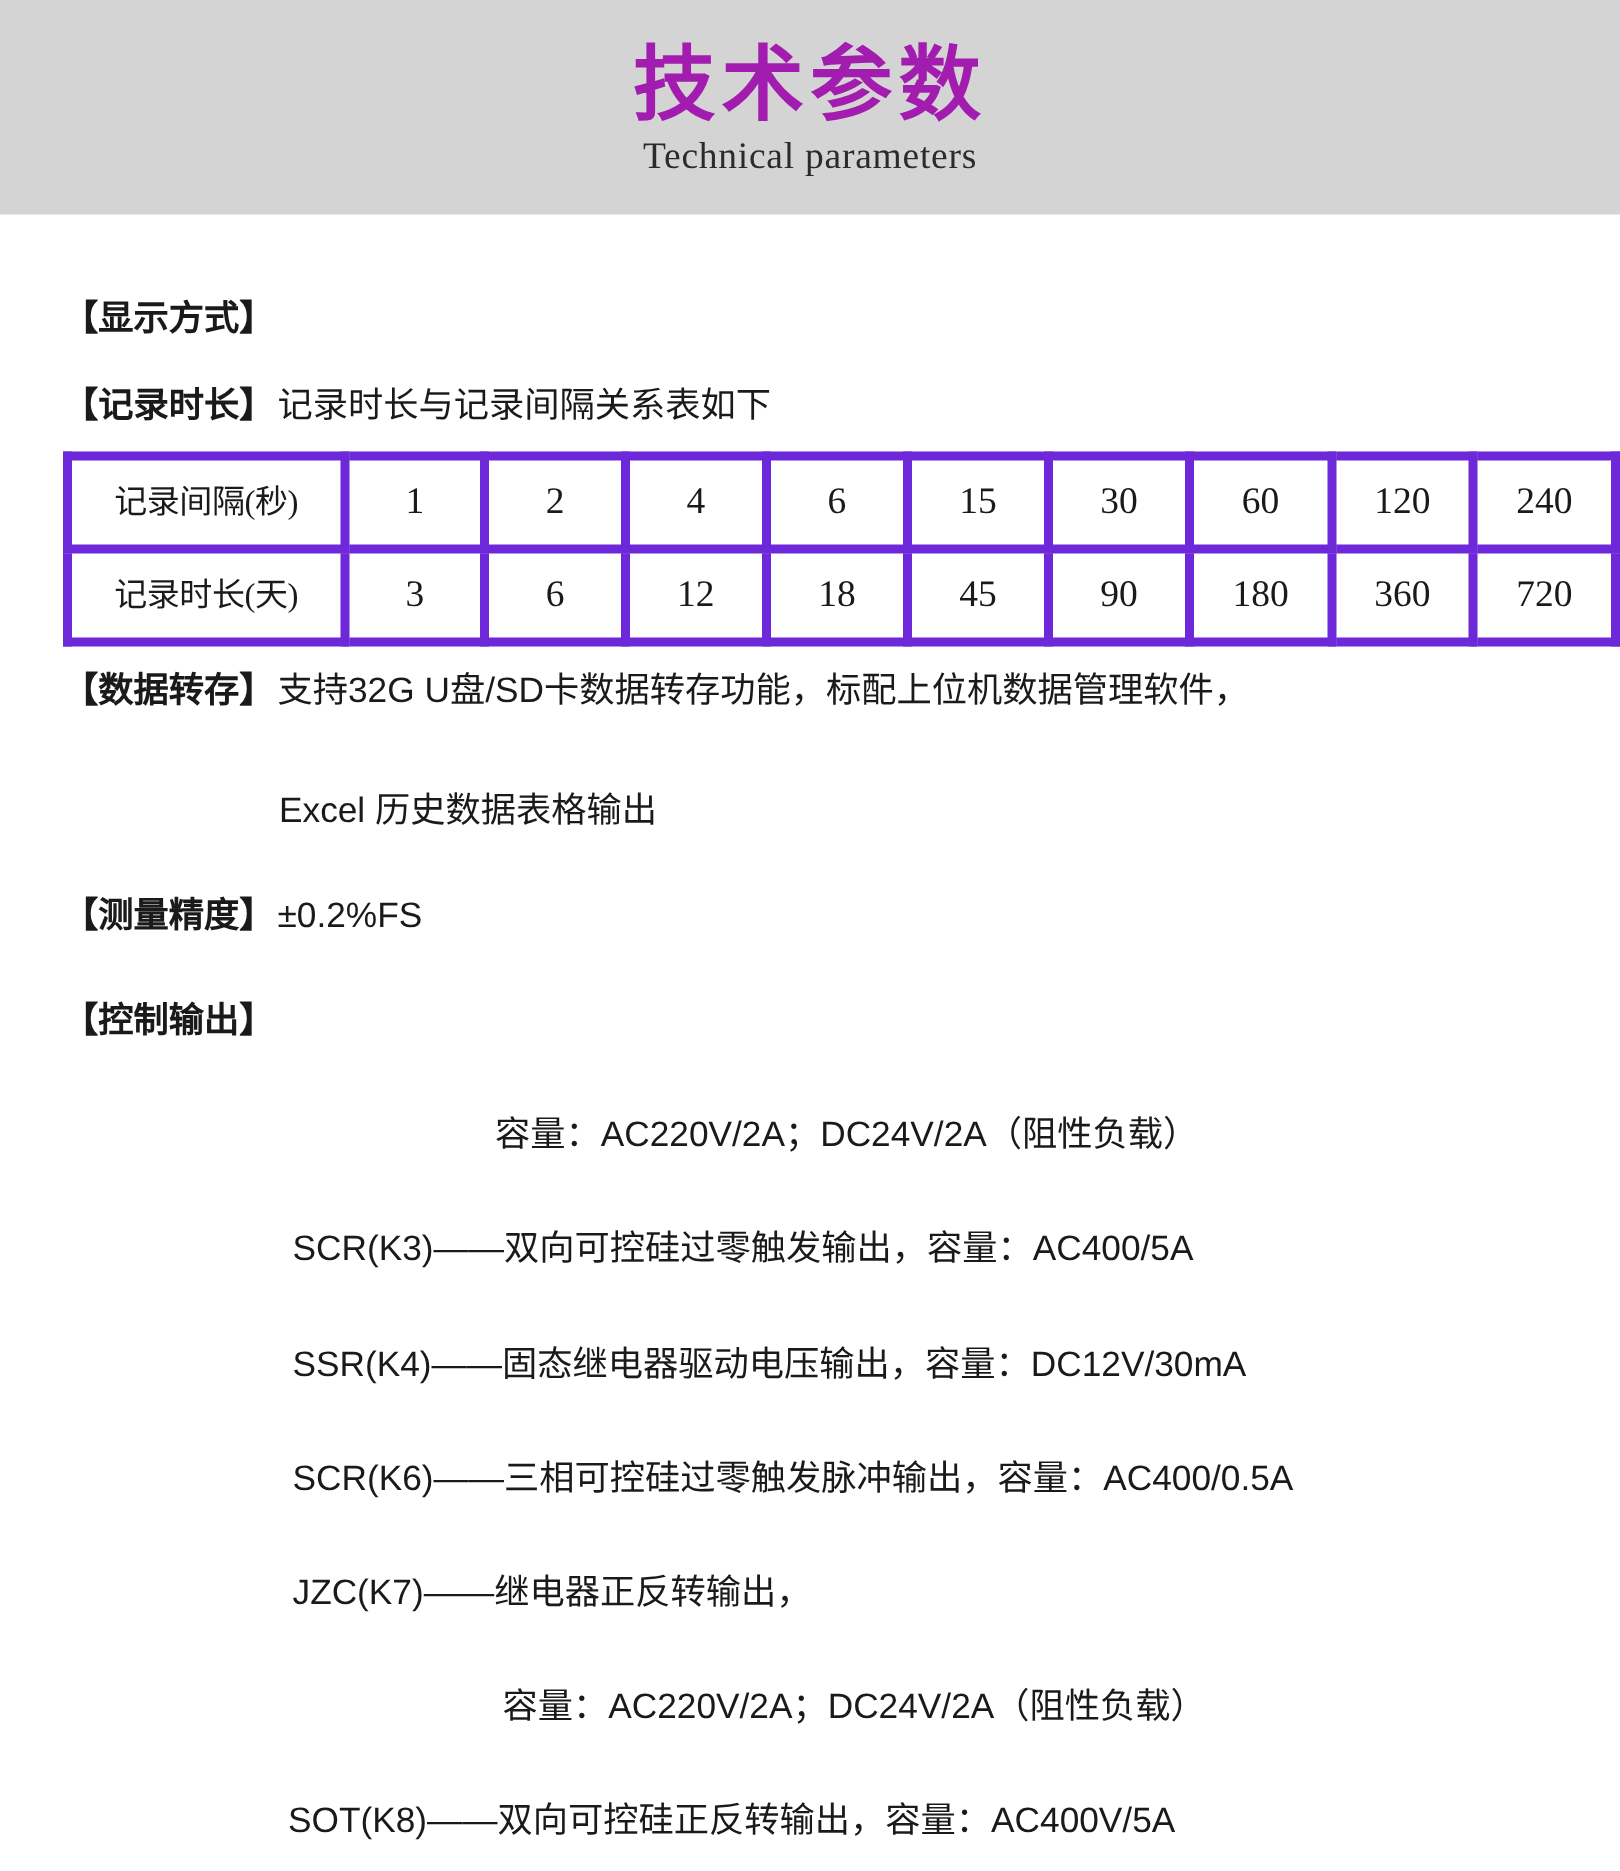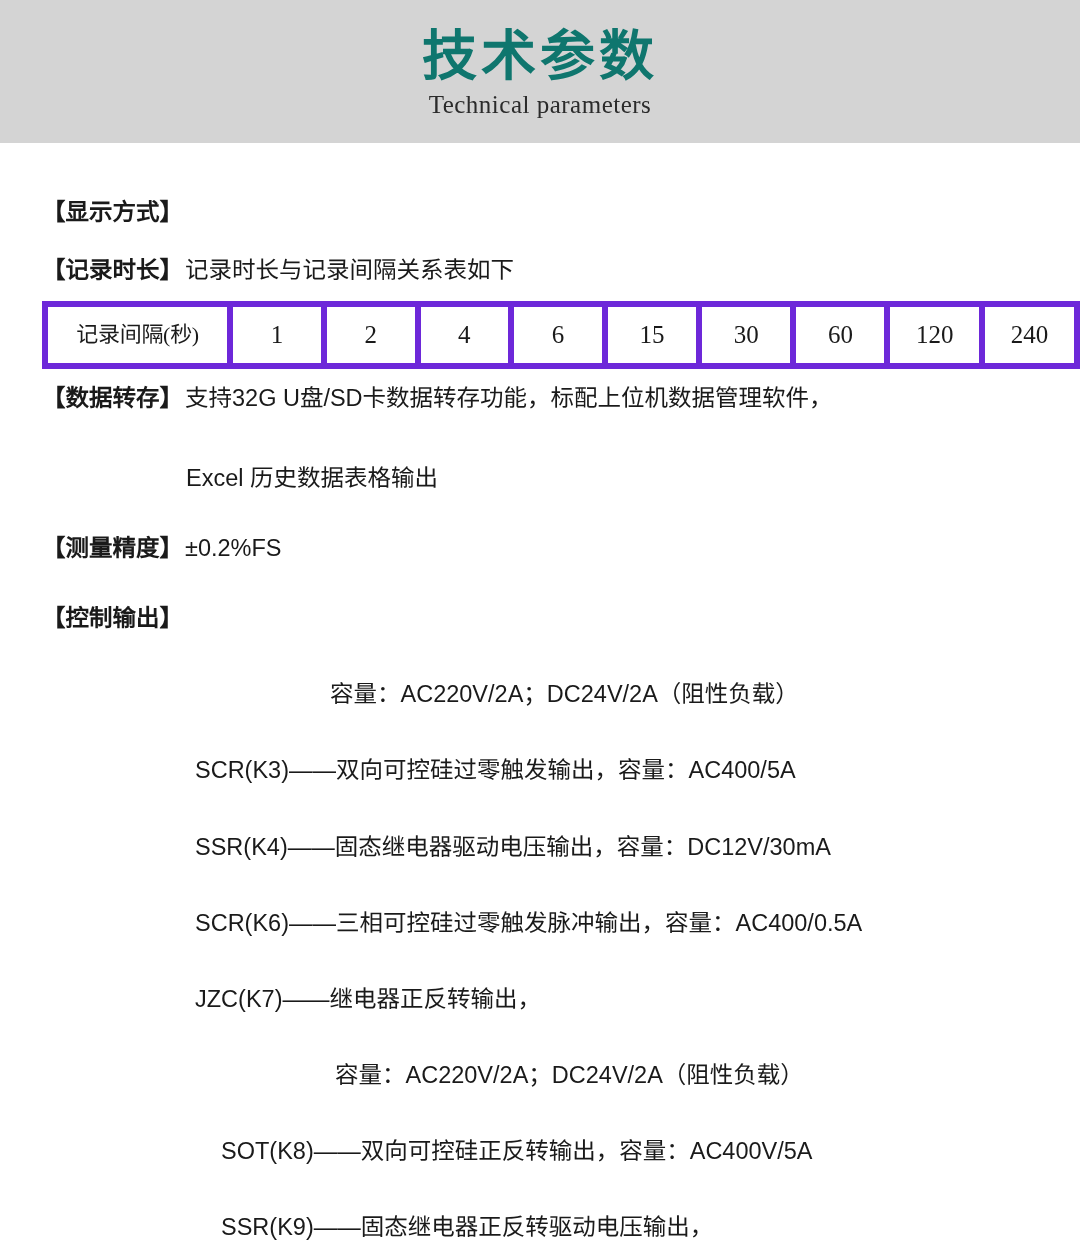--- a/index.html
+++ b/index.html
@@ -31,21 +31,21 @@
     align-items: center;
     justify-content: flex-start;
     box-sizing: border-box;
     padding-top: 26px;
   }
   .banner-title {
     font-size: 55px;
     line-height: 60px;
     font-weight: 700;
     letter-spacing: 4px;
-    color: #0f766e;
+    color: #a21caf;
   }
   .banner-subtitle {
     font-size: 25px;
     line-height: 30px;
     color: #2b2b2b;
     letter-spacing: 0.5px;
     margin-top: 4px;
     font-weight: 400;
     font-family: Liberation Serif, serif;
   }
@@ -108,21 +108,21 @@
   
   .line {
     padding-left: 42px;
     font-size: 23.5px;
     line-height: 1.45;
   }
   .line.ind2 { padding-left: 195px; }
   .line.ind3 { padding-left: 330px; }
   .line.ind4 { padding-left: 186px; margin-top: 10px; }
   .line.ind5 { padding-left: 335px; }
-  .line.ind6 { padding-left: 192px; margin-left: 29px; }
+  .line.ind6 { padding-left: 192px; }
 
   .row-space { height: 42px; }
   .row-space-sm { height: 36px; }
 </style>
 </head>
 <body>
 
 <div class="page">
 
   <div class="banner">
@@ -151,20 +151,32 @@
           <td class="data-cell">1</td>
           <td class="data-cell">2</td>
           <td class="data-cell">4</td>
           <td class="data-cell">6</td>
           <td class="data-cell">15</td>
           <td class="data-cell">30</td>
           <td class="data-cell">60</td>
           <td class="data-cell">120</td>
           <td class="data-cell">240</td>
         </tr>
+        <tr>
+          <td class="head-cell">记录时长(天)</td>
+          <td class="data-cell">3</td>
+          <td class="data-cell">6</td>
+          <td class="data-cell">12</td>
+          <td class="data-cell">18</td>
+          <td class="data-cell">45</td>
+          <td class="data-cell">90</td>
+          <td class="data-cell">180</td>
+          <td class="data-cell">360</td>
+          <td class="data-cell">720</td>
+        </tr>
       </tbody>
         </table>
     </div>
 
     <div class="gap-12"></div>
 
     <div class="spec-row">
       <span class="spec-label">【数据转存】</span>
       <span class="spec-value">支持32G U盘/SD卡数据转存功能，标配上位机数据管理软件，</span>
     </div>

